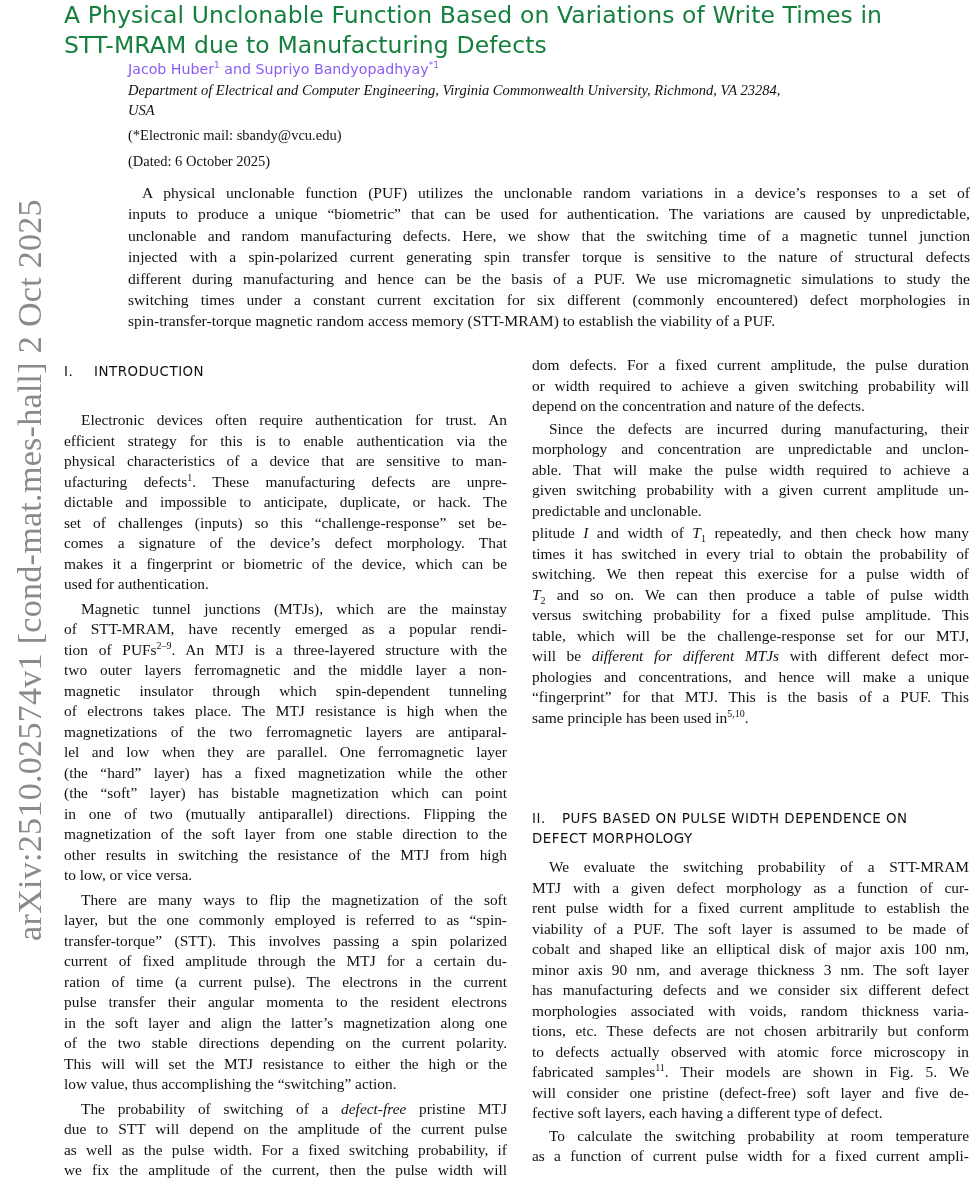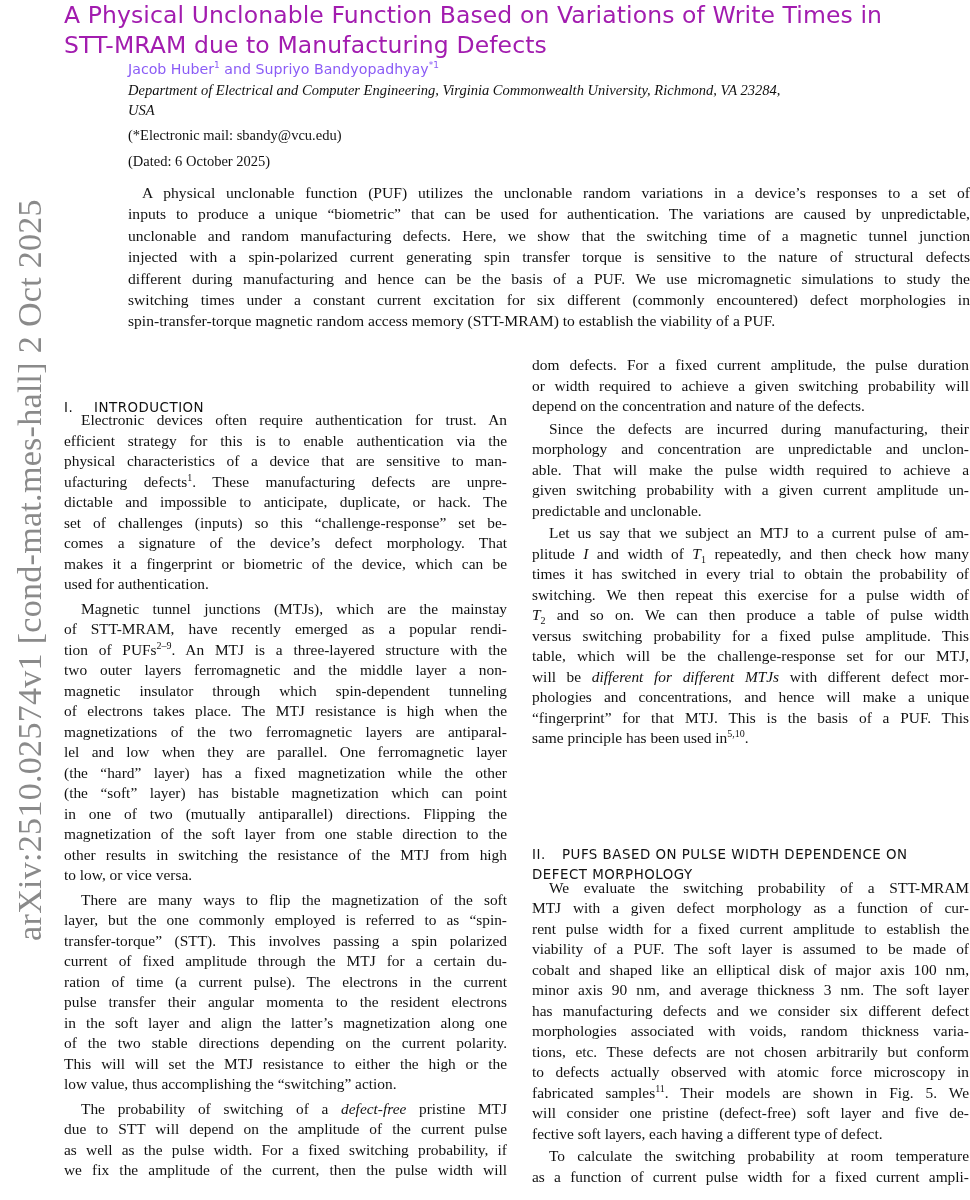--- a/index.html
+++ b/index.html
@@ -12,21 +12,21 @@
     position: absolute; left: 50%; top: 50%;
     transform: translate(-50%, -50%) rotate(-90deg);
     white-space: nowrap; font-size: 34px; color: #8a8a8a;
     font-family: "Liberation Serif", "DejaVu Serif", serif;
     letter-spacing: 0.3px;
   }
 
   #title {
     position: absolute; left: 64px; top: 0px; width: 890px;
     font-family: "DejaVu Sans", "Liberation Sans", sans-serif;
-    font-size: 23.5px; line-height: 30px; color: #a21caf; letter-spacing: 0.1px;
+    font-size: 23.5px; line-height: 30px; color: #15803d; letter-spacing: 0.1px;
   }
   #authors {
     position: absolute; left: 128px; top: 60px;
     font-family: "DejaVu Sans", "Liberation Sans", sans-serif; font-size: 14.2px; color: #8b5cf6;
   }
   #authors sup { font-size: 9px; }
   #affil {
     position: absolute; left: 128px; top: 80px; width: 760px;
     font-family: "Liberation Serif", serif; font-style: italic; font-size: 14.5px; line-height: 20px;
   }
@@ -46,21 +46,21 @@
   .col .row.last { text-align-last: left; }
   .col .row.ind { padding-left: 17px; }
   .col sup { font-size: 10px; line-height: 0; }
   .col sub { font-size: 10px; line-height: 0; }
 
   #col-left { left: 64px; top: 410px; width: 443px; }
   #col-right { left: 532px; top: 355px; width: 437px; }
 
   .heading {
     position: absolute; font-family: "DejaVu Sans", "Liberation Sans", sans-serif; font-size: 13.4px;
-    letter-spacing: 0.5px; color: #111; line-height: 20px; margin-top: 36px;
+    letter-spacing: 0.5px; color: #111; line-height: 20px;
   }
   #h-intro { left: 64px; top: 362px; }
   #h-puf { left: 532px; top: 809px; width: 430px; }
   .num { display: inline-block; width: 30px; }
 </style>
 </head>
 <body>
 
 <div id="arxiv-stamp">
   <span>arXiv:2510.02574v1  [cond-mat.mes-hall]  2 Oct 2025</span>
@@ -157,21 +157,20 @@
   <div style="height:2px"></div>
   <div>
     <span class="row ind">Since the defects are incurred during manufacturing, their</span>
     <span class="row">morphology and concentration are unpredictable and unclon-</span>
     <span class="row">able. That will make the pulse width required to achieve a</span>
     <span class="row">given switching probability with a given current amplitude un-</span>
     <span class="row last">predictable and unclonable.</span>
   </div>
   <div style="height:2px"></div>
   <div>
-    <span class="row ind">Let us say that we subject an MTJ to a current pulse of am-</span>
     <span class="row"><span>plitude </span><em>I</em><span> and width of </span><em>T</em><sub>1</sub><span> repeatedly, and then check how many</span></span>
     <span class="row">times it has switched in every trial to obtain the probability of</span>
     <span class="row">switching. We then repeat this exercise for a pulse width of</span>
     <span class="row"><em>T</em><sub>2</sub><span> and so on. We can then produce a table of pulse width</span></span>
     <span class="row">versus switching probability for a fixed pulse amplitude. This</span>
     <span class="row">table, which will be the challenge-response set for our MTJ,</span>
     <span class="row"><span>will be </span><em>different for different MTJs</em><span> with different defect mor-</span></span>
     <span class="row">phologies and concentrations, and hence will make a unique</span>
     <span class="row">“fingerprint” for that MTJ. This is the basis of a PUF. This</span>
     <span class="row last"><span>same principle has been used in</span><sup>5,10</sup><span>.</span></span>

